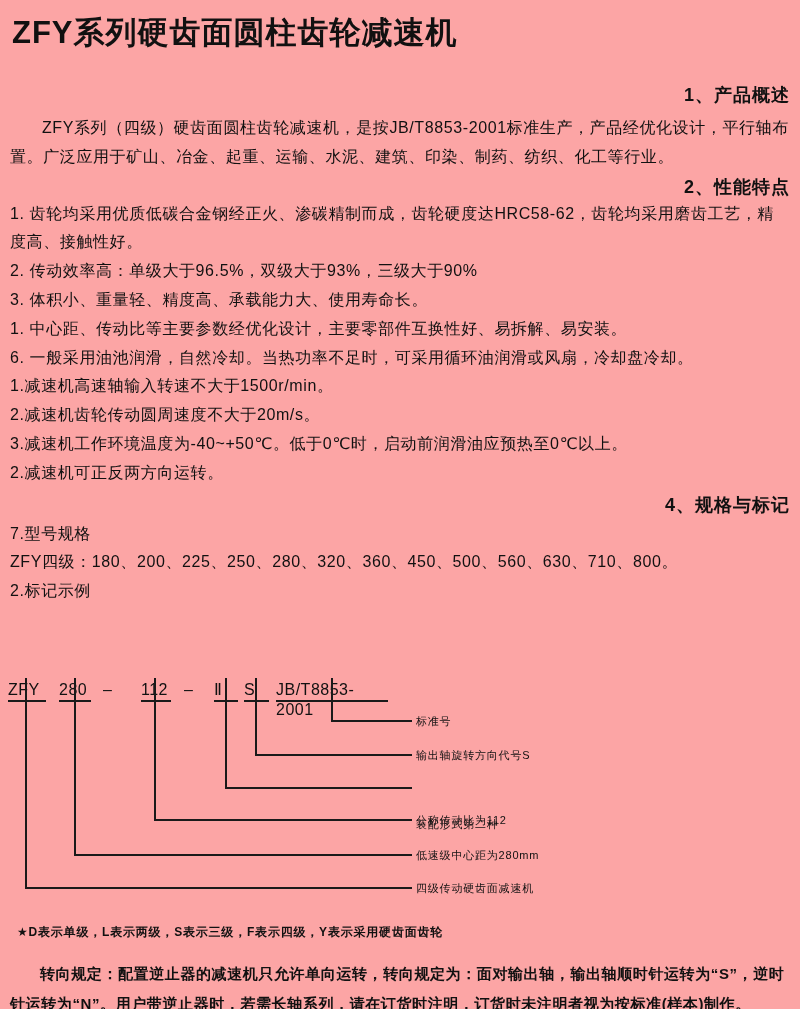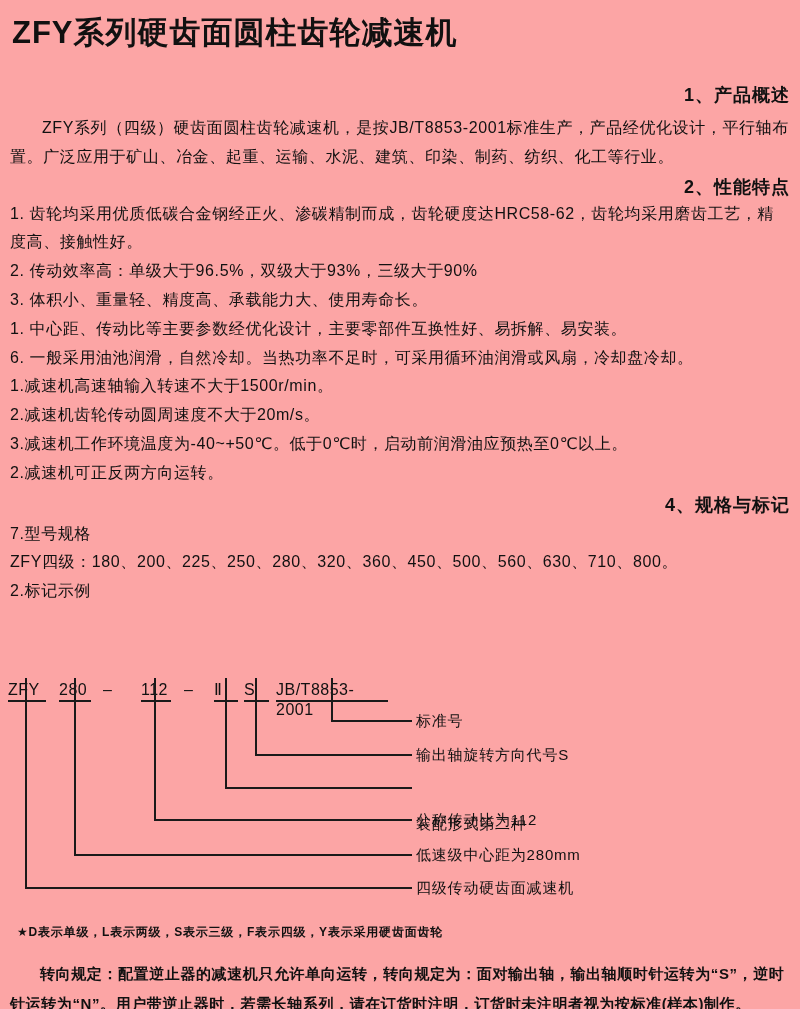--- a/index.html
+++ b/index.html
@@ -34,21 +34,21 @@
   .tok{
     position:absolute;top:656px;height:20px;
     font-size:16px;line-height:20px;text-align:left;
     letter-spacing:0.5px;
     margin-top:24px;
   }
   .tok.u{border-bottom:2px solid #1a1a1a;}
   .vline{position:absolute;width:2px;background:#1a1a1a;}
   .hline{position:absolute;height:2px;background:#1a1a1a;}
   .callout{
-    position:absolute;left:416px;font-size:15px;line-height:18px;
+    position:absolute;left:416px;font-size:11px;line-height:18px;
     letter-spacing:0.8px;white-space:nowrap;
   }
   
   .footer{position:absolute;left:10px;right:10px;top:910px;}
   .star-note{font-size:12px;font-weight:bold;line-height:30px;margin:7px;letter-spacing:0.8px;}
   .dir-note{
     font-size:15px;font-weight:bold;line-height:30px;margin:12px 0 0 0;
     text-indent:2em;letter-spacing:0.6px;
   }
 </style>

